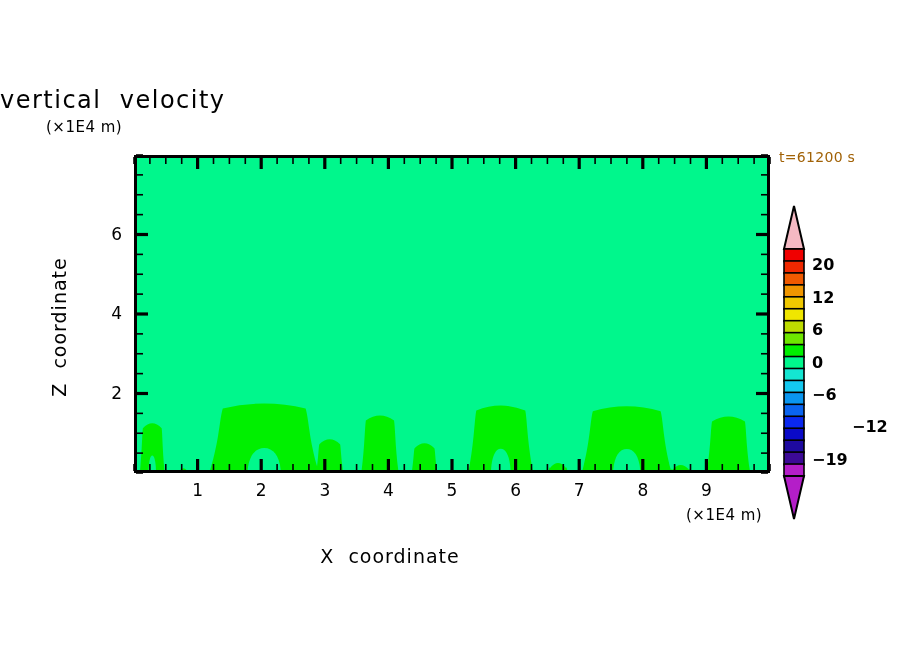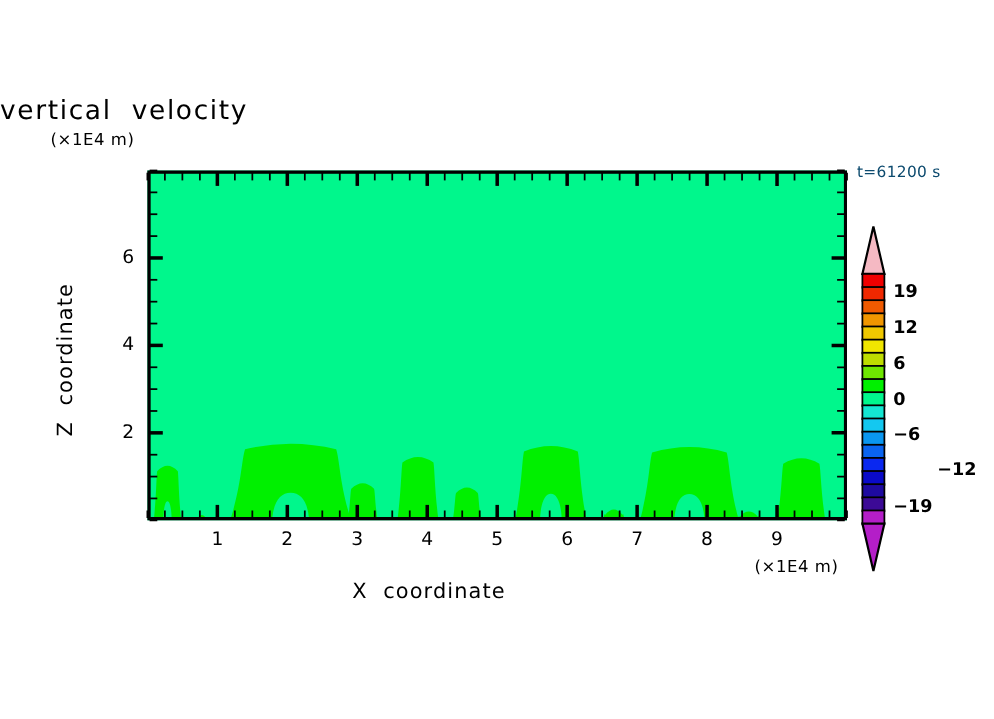--- a/index.html
+++ b/index.html
@@ -57,21 +57,21 @@
     text-align: center;
     transform: rotate(-90deg);
     font-size: 19px;
     letter-spacing: 1px;
     color: #000;
     white-space: pre;
   }
   #x-axis-title {
     position: absolute;
     left: 0px;
-    top: 527px;
+    top: 545px;
     width: 780px;
     text-align: center;
     font-size: 19px;
     letter-spacing: 1px;
     color: #000;
     white-space: pre;
   }
 
   
   #plot-frame {
@@ -92,21 +92,21 @@
     display: block;
   }
 
   
   #time-stamp {
     position: absolute;
     left: 779px;
     top: 149px;
     font-size: 14px;
     letter-spacing: 0.3px;
-    color: #0c4a6e;
+    color: #a16207;
     white-space: pre;
   }
 
   
   .xtick-label {
     position: absolute;
     font-size: 17px;
     color: #000;
     text-align: center;
     width: 30px;
@@ -360,20 +360,20 @@
     <rect x="2" y="187.3684210526316" width="20" height="12.547368421052632" fill="#0a96f0" stroke="#000" stroke-width="1.6"></rect>
     <rect x="2" y="199.31578947368422" width="20" height="12.547368421052632" fill="#0a64f0" stroke="#000" stroke-width="1.6"></rect>
     <rect x="2" y="211.26315789473685" width="20" height="12.547368421052632" fill="#0a28f0" stroke="#000" stroke-width="1.6"></rect>
     <rect x="2" y="223.21052631578948" width="20" height="12.547368421052632" fill="#0a0ac8" stroke="#000" stroke-width="1.6"></rect>
     <rect x="2" y="235.1578947368421" width="20" height="12.547368421052632" fill="#1e0aa0" stroke="#000" stroke-width="1.6"></rect>
     <rect x="2" y="247.10526315789474" width="20" height="12.547368421052632" fill="#3c0a96" stroke="#000" stroke-width="1.6"></rect>
     <rect x="2" y="259.0526315789474" width="20" height="12.547368421052632" fill="#b41ec8" stroke="#000" stroke-width="1.6"></rect>
     <polygon points="12,314 22,271 2,271" fill="#b41ec8" stroke="#000" stroke-width="2"></polygon>
   </svg>
 <div id="cbar-label-container">
-    <div class="cbar-label" style="top: 265.214px;">19</div>
+    <div class="cbar-label" style="top: 265.214px;">20</div>
     <div class="cbar-label" style="top: 297.643px; text-align: center;">12</div>
     <div class="cbar-label" style="top: 330.071px;">6</div>
     <div class="cbar-label" style="top: 362.5px;">0</div>
     <div class="cbar-label" style="top: 394.929px;">−6</div>
     <div class="cbar-label" style="top: 427.357px; margin-left: 40px;">−12</div>
     <div class="cbar-label" style="top: 459.786px;">−19</div>
   </div>
 
 </body></html>

